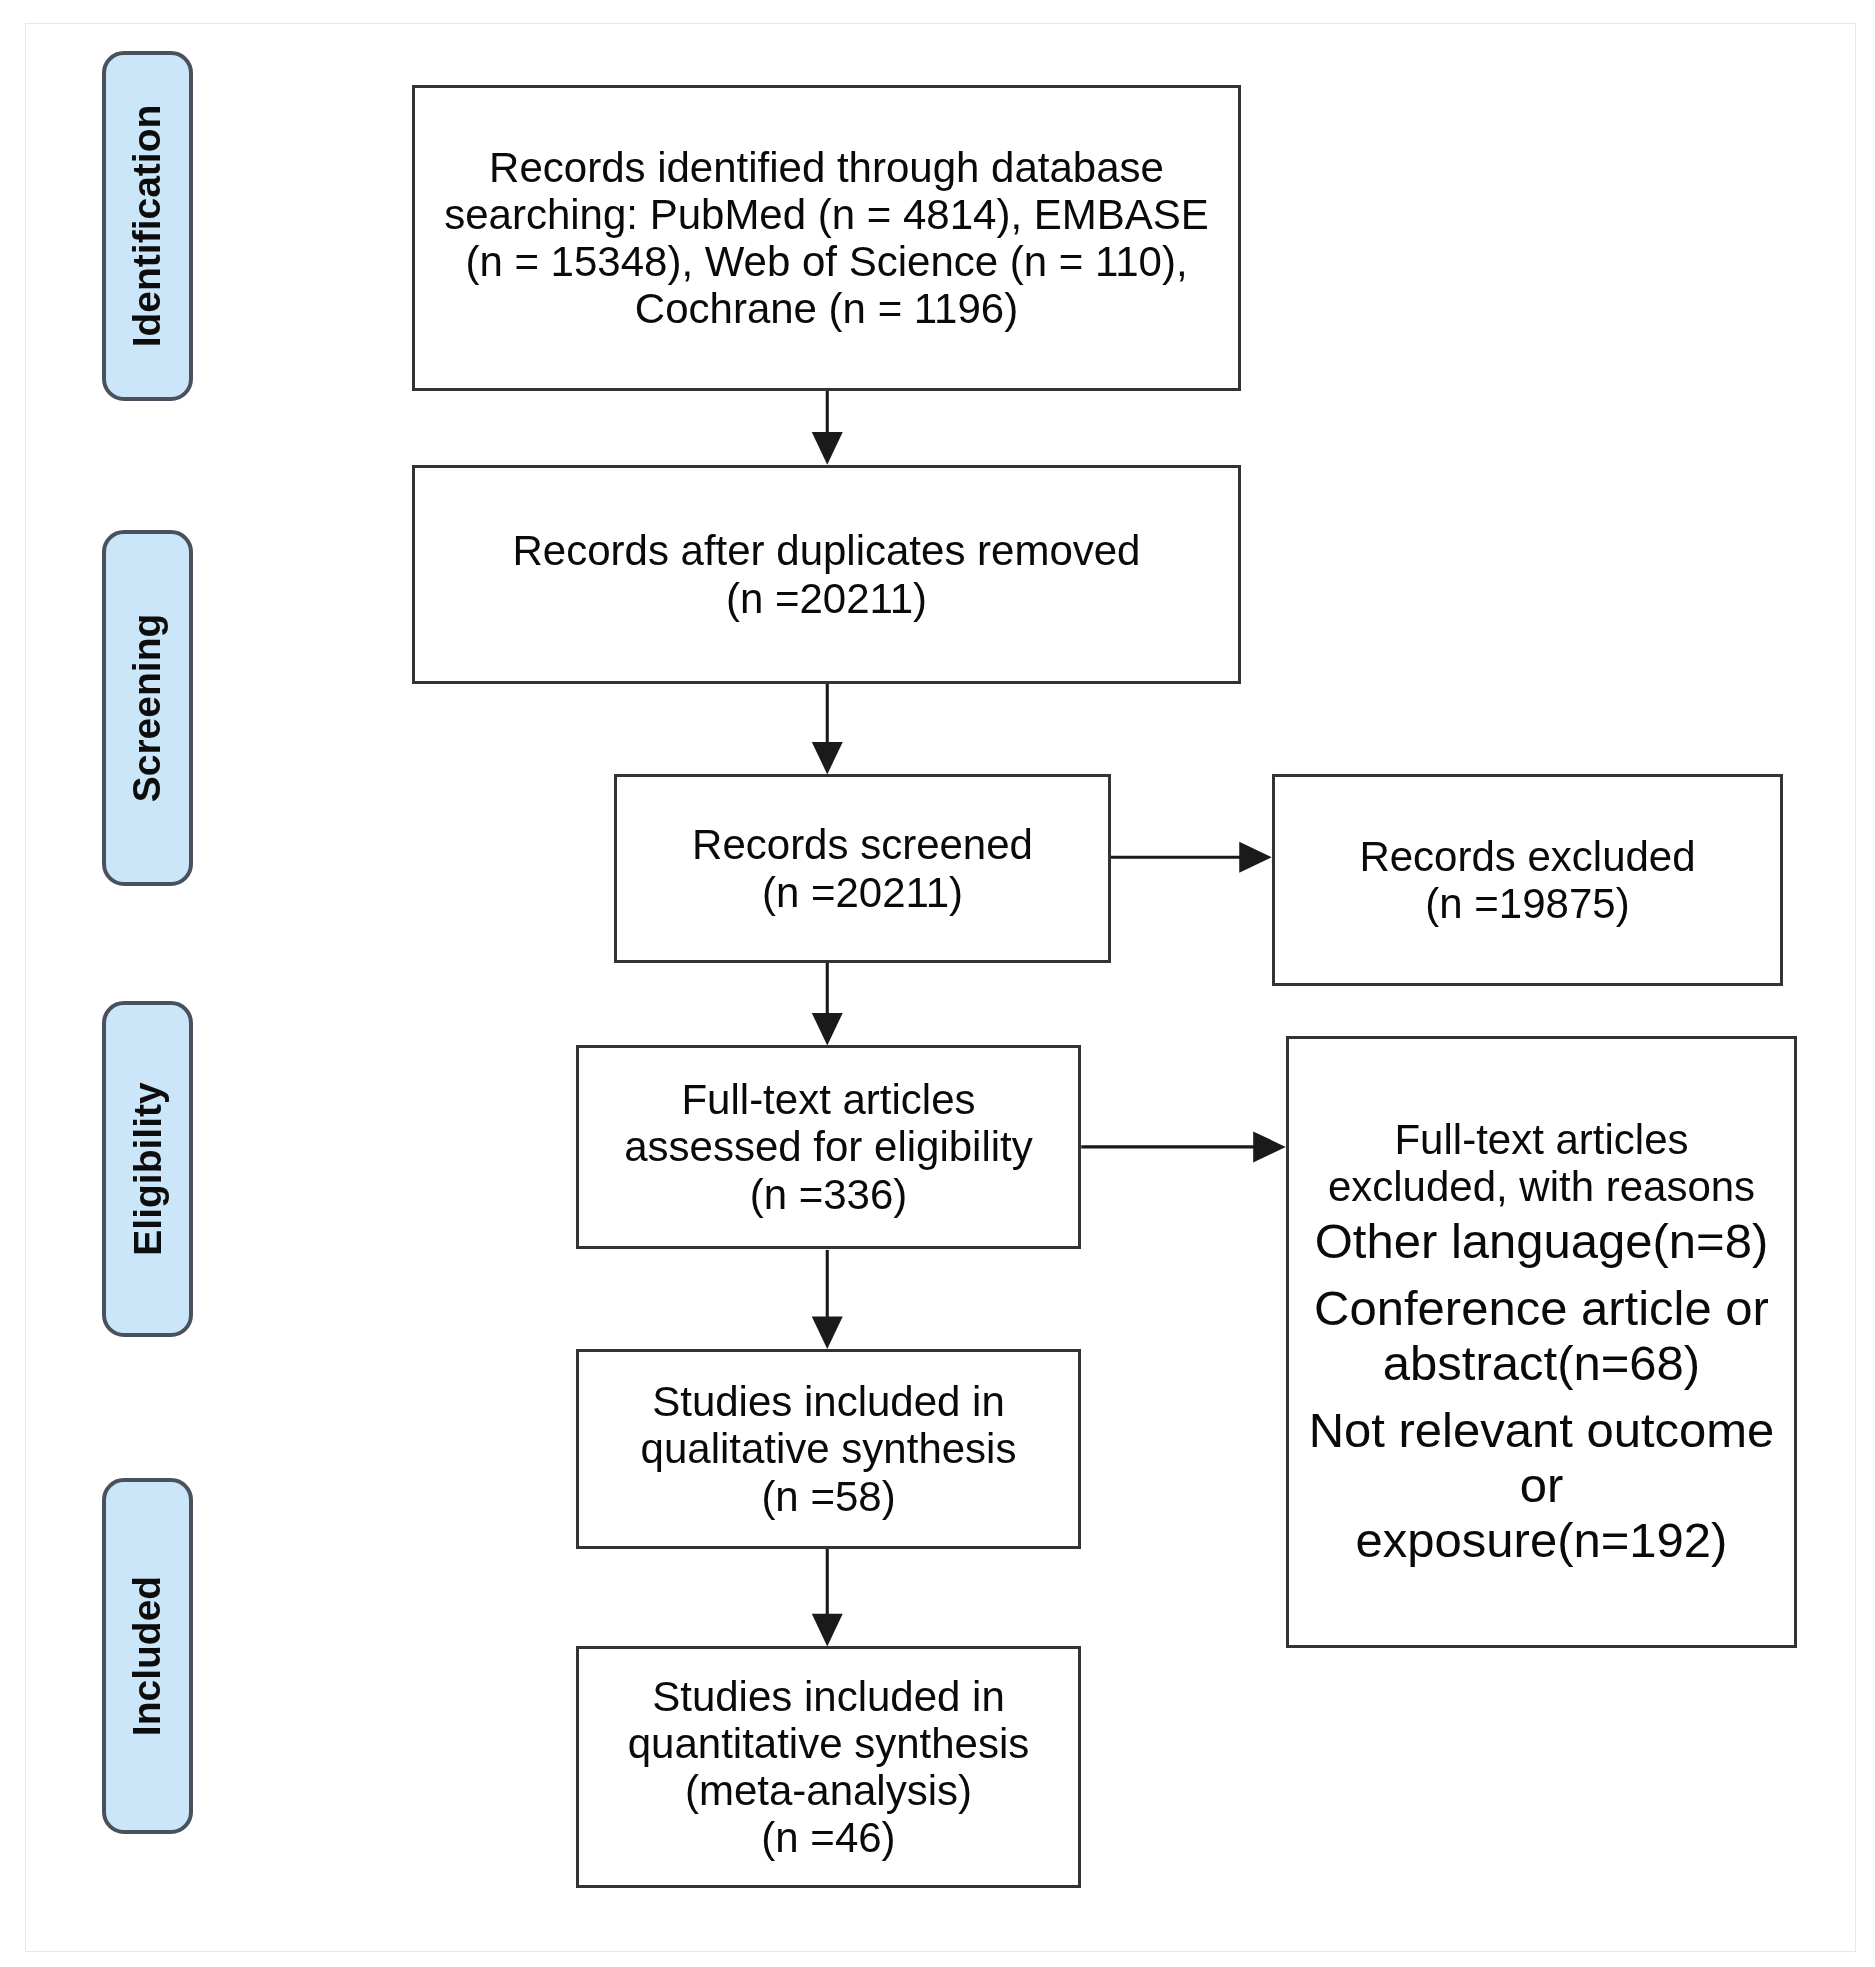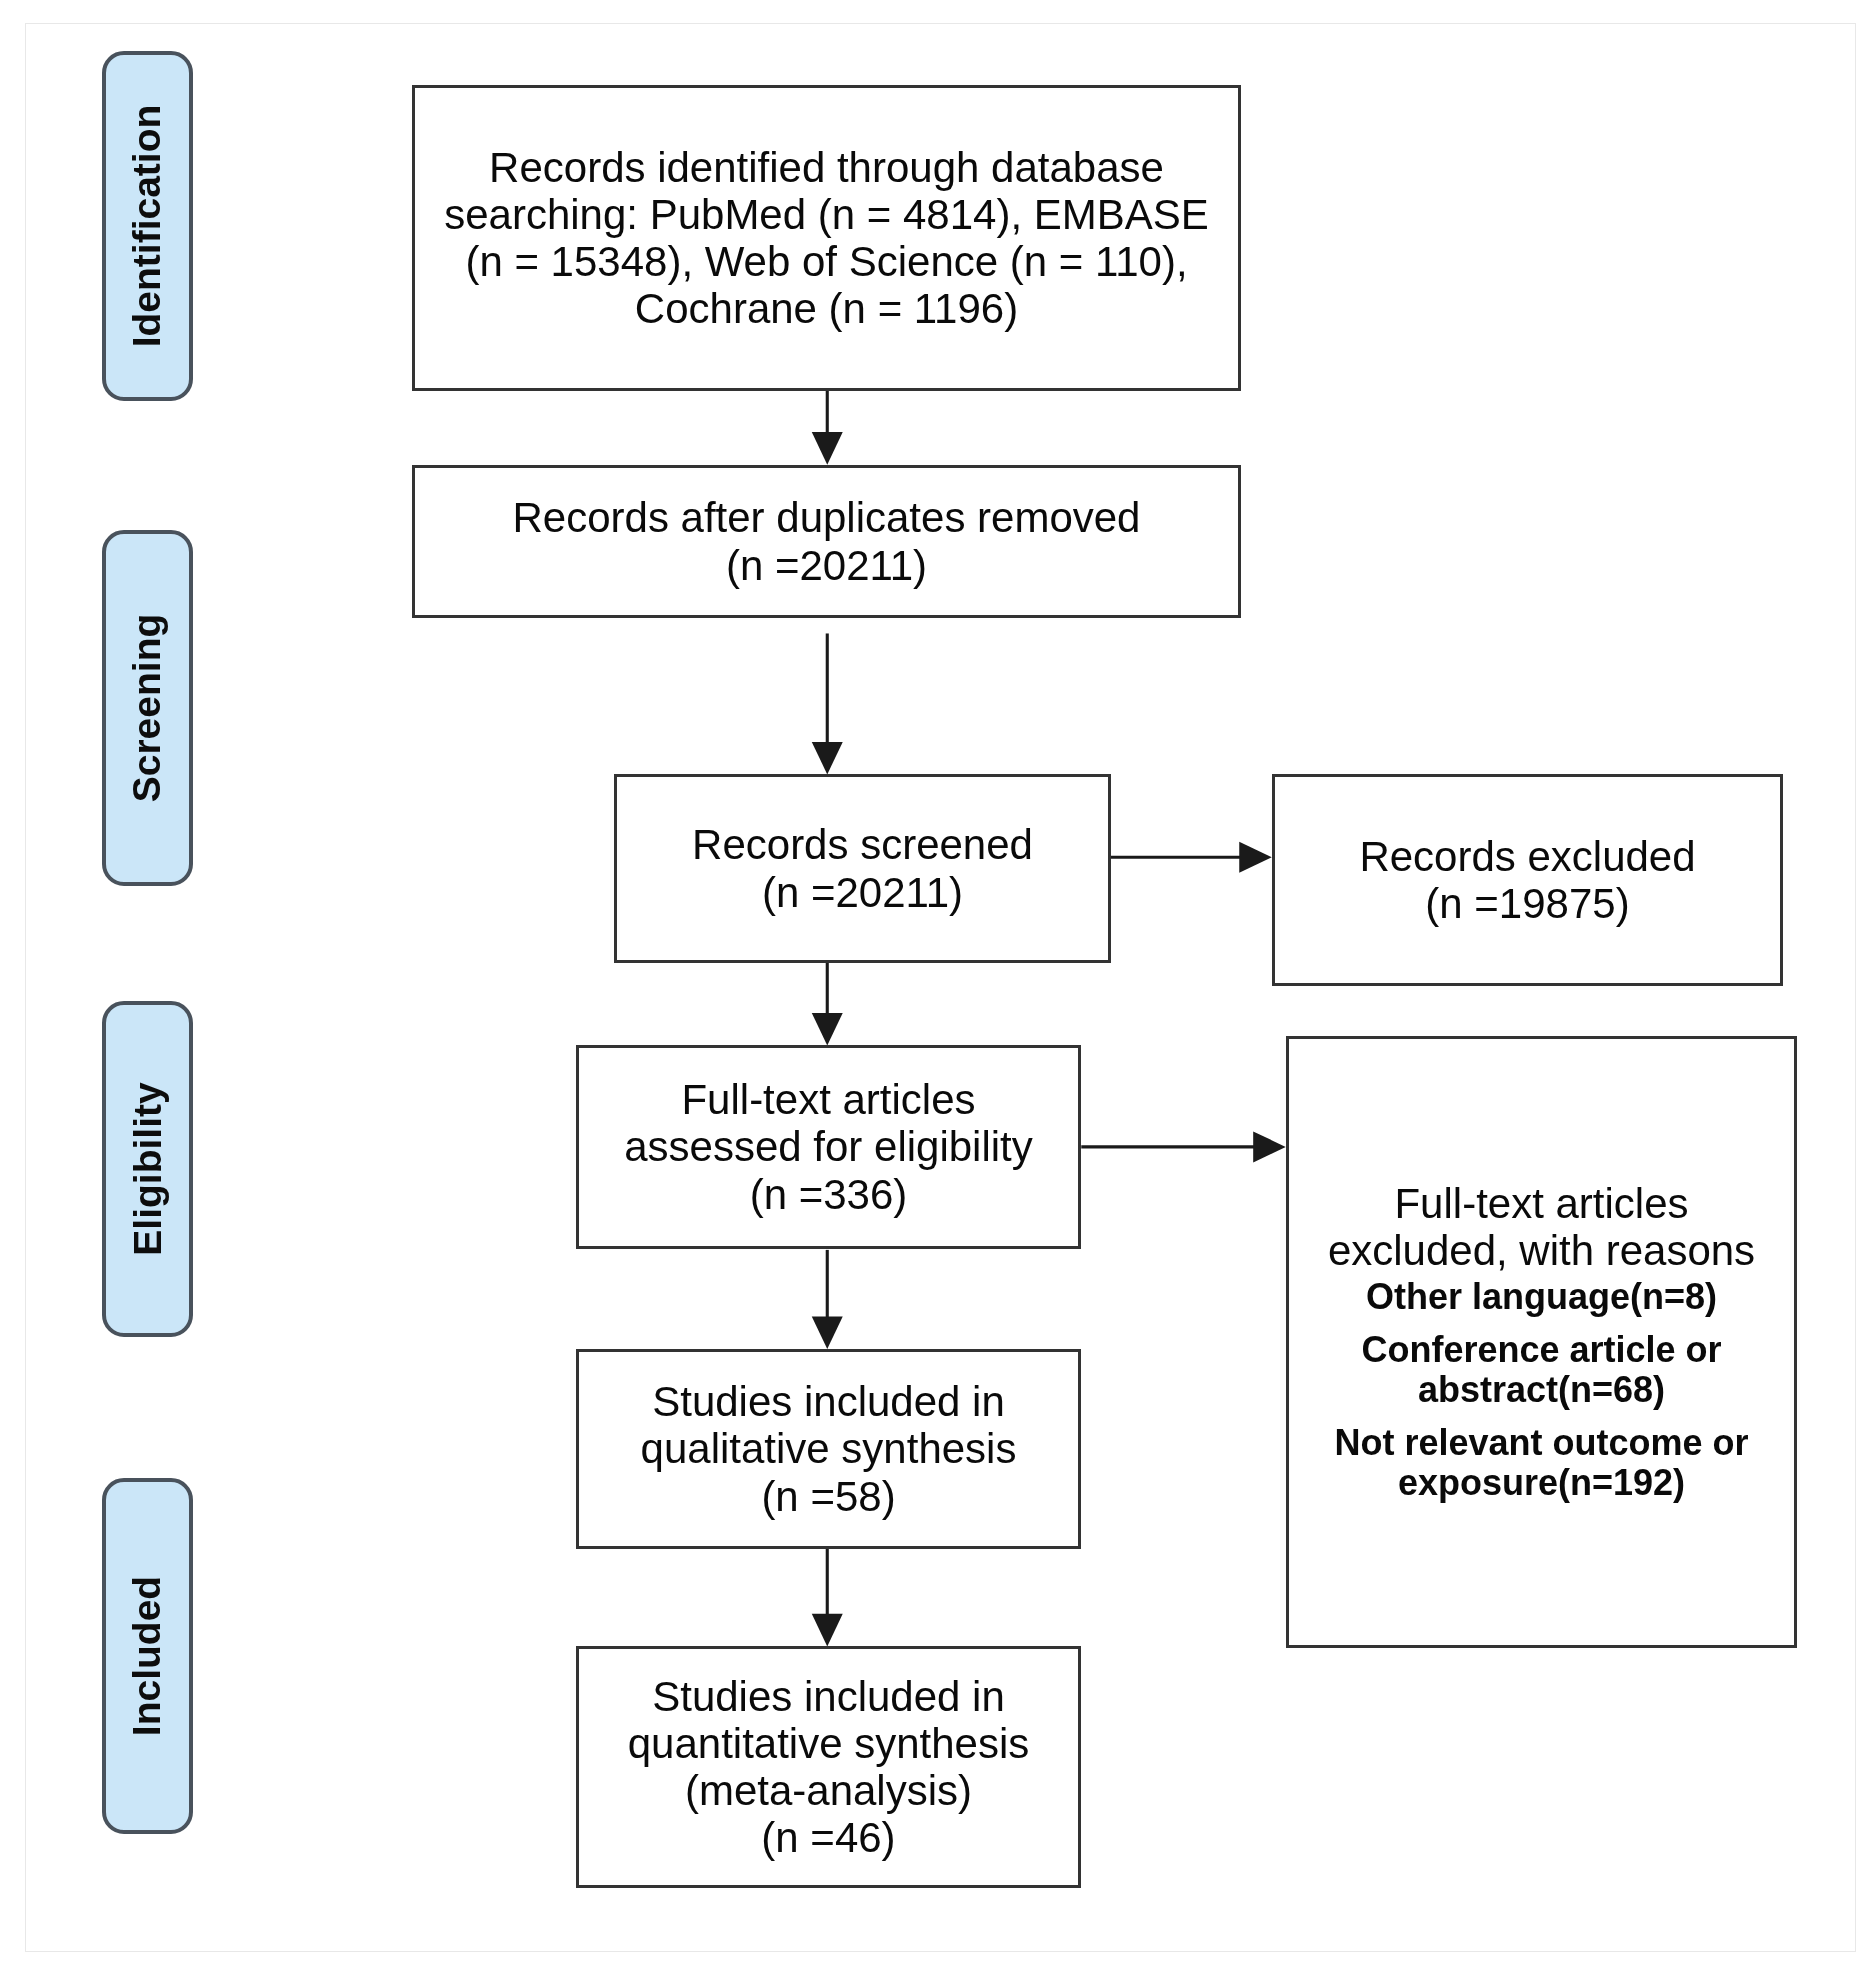--- a/index.html
+++ b/index.html
@@ -53,23 +53,22 @@
     justify-content:center;
     padding:7.7px 4.6px;
   }
   .reasons-title{
     white-space:pre-line;
     font-size:42px;line-height:1.12;
     margin:0;
   }
   .reason{
     white-space:pre-line;
-    font-size:36px;line-height:1.12;
+    font-size:49px;line-height:1.12;
     margin:12.4px 0 0 0;
-    font-weight:bold;
   }
 </style>
 </head>
 <body>
 
 <div class="canvas">
 
   <div class="frame"></div>
 
   <svg class="arrows" width="1876" height="1967" viewBox="0 0 2422 2540">
@@ -116,21 +115,21 @@
     <span class="stage-label">Included</span>
   </div>
 
   <div class="box" style="left:412px;top:85px;width:829px;height:306px">
     <span class="box-text">Records identified through database
 searching: PubMed (n = 4814), EMBASE
 (n = 15348), Web of Science (n = 110),
 Cochrane (n = 1196)</span>
   </div>
 
-  <div class="box" style="left:412px;top:465px;width:829px;height:153px">
+  <div class="box" style="left:412px;top:465px;width:829px;height:219px">
     <span class="box-text">Records after duplicates removed
 (n =20211)</span>
   </div>
 
   <div class="box" style="left:614px;top:774px;width:497px;height:189px">
     <span class="box-text">Records screened
 (n =20211)</span>
   </div>
 
   <div class="box" style="left:1272px;top:774px;width:511px;height:212px">

